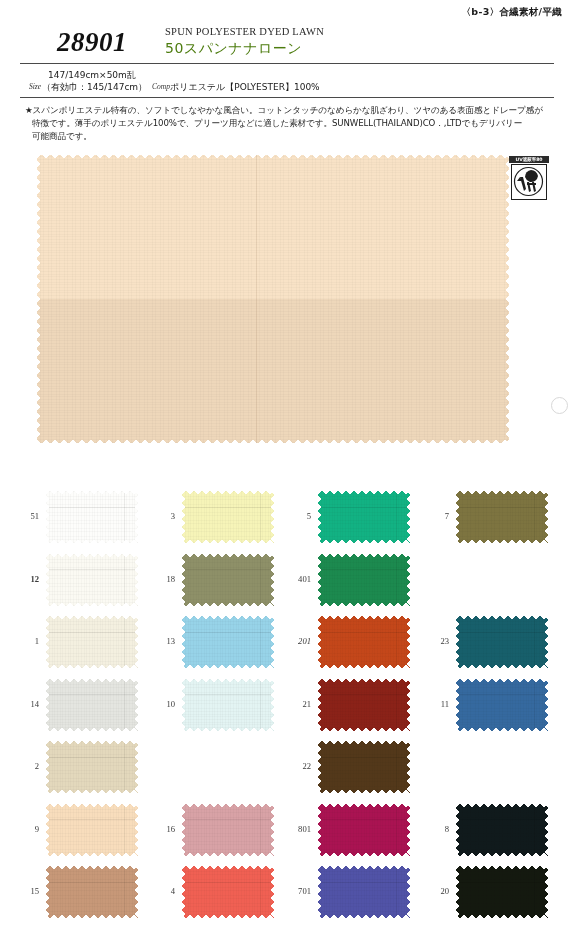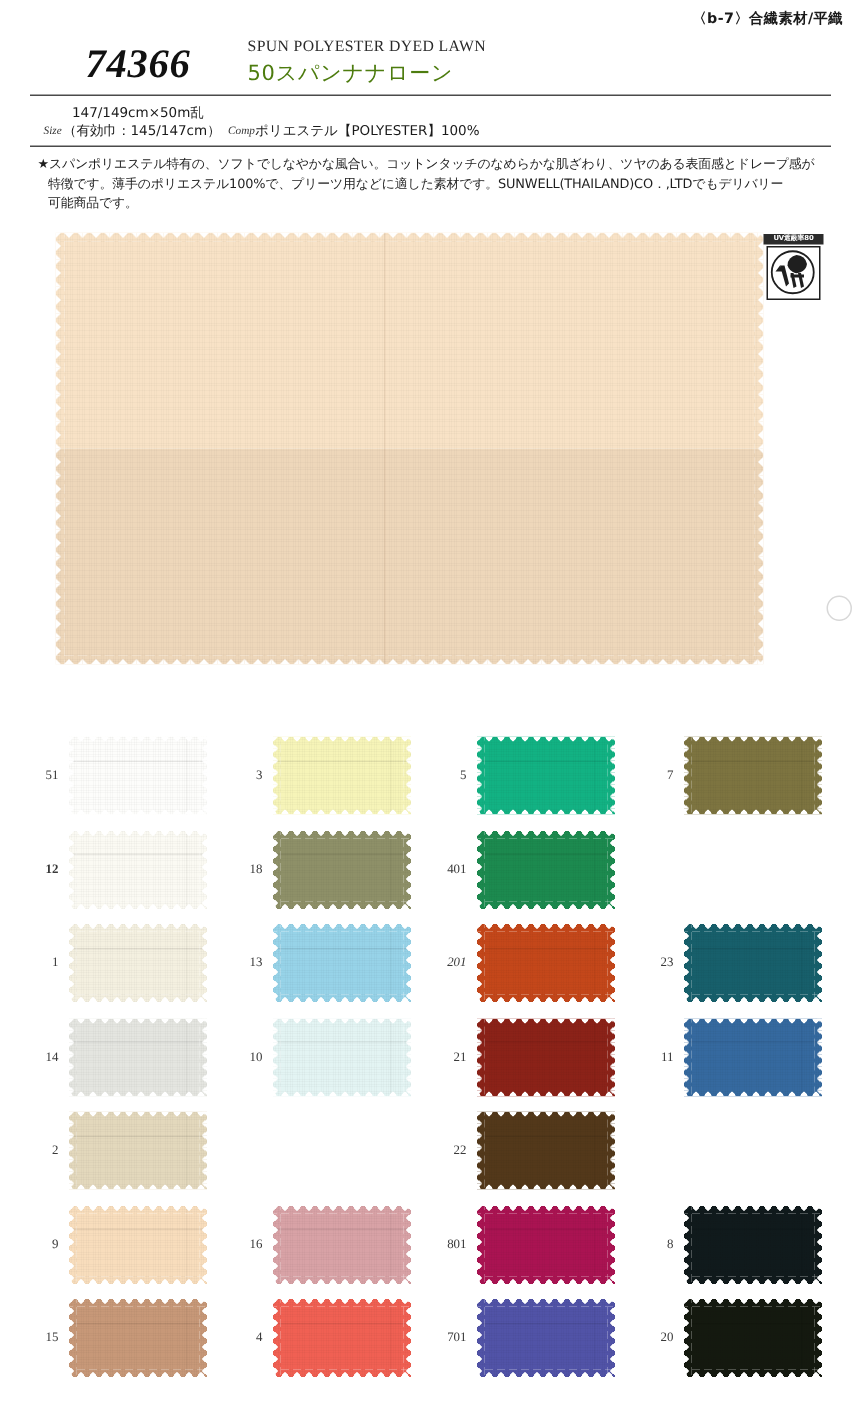--- a/index.html
+++ b/index.html
@@ -343,24 +343,24 @@
     background-image: linear-gradient(45deg, #fff 25%, transparent 25%), linear-gradient(135deg, #fff 25%, transparent 25%);
   }
   .cw-right {
     right: 0;
     background-image: linear-gradient(315deg, #fff 25%, transparent 25%), linear-gradient(225deg, #fff 25%, transparent 25%);
   }
 </style>
 </head>
 <body>
 
-<div class="category-line">〈b-7〉合繊素材/平織</div>
+<div class="category-line">〈b-3〉合繊素材/平織</div>
 
 <div class="title-block">
-  <div class="style-number">74366</div>
+  <div class="style-number">28901</div>
   <div class="name-en">SPUN POLYESTER DYED LAWN</div>
   <div class="name-jp">50スパンナナローン</div>
 </div>
 
 <div class="rule rule-top"></div>
 
 <div class="spec-row">
   <div class="spec-label size-label">Size</div>
   <div class="size-val-top">147/149cm×50m乱</div>
   <div class="size-val-bot">（有効巾：145/147cm）</div>

